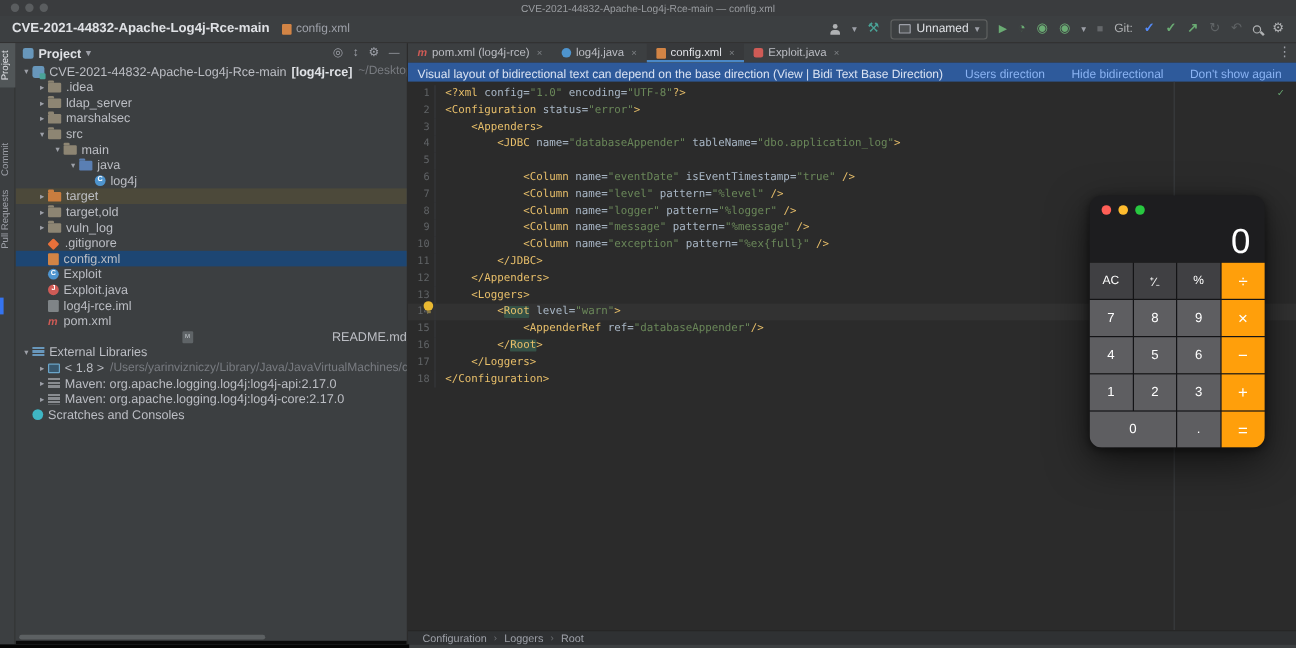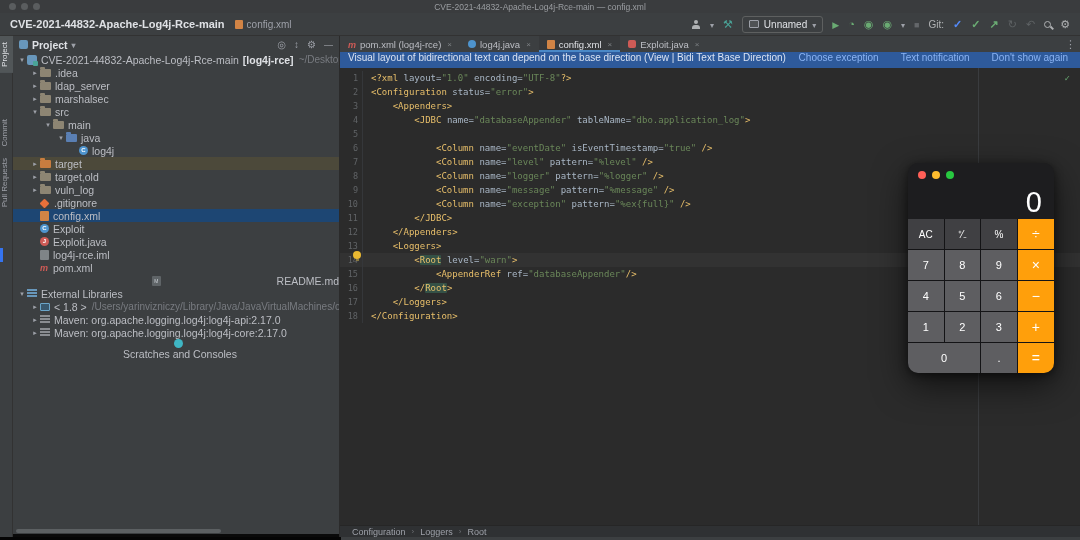--- a/index.html
+++ b/index.html
@@ -102,21 +102,21 @@
   .tab { display:flex; align-items:center; gap:4px; padding:0 8px; font-size:9.5px; color:#bcbec4; position:relative; }
   .tab .close { color:#7d8084; font-size:8px; margin-left:2px; }
   .tab.active { background:#37393b; color:#dfe1e5; }
   .tab.active::after { content:""; position:absolute; left:0; right:0; bottom:0; height:2px; background:#4a88c7; }
   .tab-maven::before { content:"m"; color:#cf5b56; font-size:9px; font-weight:bold; font-style:italic; }
   .tab-dot-blue { width:8px; height:8px; border-radius:50%; background:#4e94ce; }
   .tab-xml-ic { width:8px; height:9px; background:#d28445; border-radius:1px; }
   .tab-dot-red { width:8px; height:8px; border-radius:2px; background:#cf5b56; }
   .tab-overflow { margin-left:auto; display:flex; align-items:center; padding-right:4px; }
 
-  .banner { height:16px; background:#2e5a9b; display:flex; align-items:flex-start; padding:0 8px;
+  .banner { height:16px; background:#2e5a9b; display:flex; align-items:flex-end; padding:0 8px;
     font-size:10px; color:#d9e2f2; flex:none; }
   .banner-links { margin-left:auto; display:flex; gap:22px; padding-right:4px; }
   .banner-link { color:#8ab3f3; }
 
   .code-area { flex:1; position:relative; padding-top:3px; overflow:hidden;
     font-family:"DejaVu Sans Mono", monospace; font-size:9px; }
   .margin-guide { position:absolute; top:0; bottom:0; left:638px; width:1px; background:#3a3c3f; }
   .inspect-ok { position:absolute; top:5px; right:10px; color:#6aab73; font-size:9px; font-weight:bold; }
   .code-line { height:14px; display:flex; align-items:center; white-space:pre; position:relative; }
   .code-line.caret { background:#323232; }
@@ -331,21 +331,21 @@
           <div class="tree-row" style="padding-left: 17px;">
             <span class="chev">▸</span>
             <span class="icn ic-mvnlib"></span>
             <span class="t-label">Maven: org.apache.logging.log4j:log4j-api:2.17.0</span>
           </div>
           <div class="tree-row" style="padding-left: 17px; align-items: center;">
             <span class="chev">▸</span>
             <span class="icn ic-mvnlib"></span>
             <span class="t-label">Maven: org.apache.logging.log4j:log4j-core:2.17.0</span>
           </div>
-          <div class="tree-row" style="padding-left: 4px; flex-direction: column;">
+          <div class="tree-row" style="padding-left: 4px;">
             <span class="chev"></span>
             <span class="icn ic-scratch"></span>
             <span class="t-label">Scratches and Consoles</span>
           </div>
         </div>
       <div class="pp-hscroll"></div>
       <div class="pp-bottom-strip"></div>
     </div>
 
     <div class="editor-col">
@@ -371,30 +371,30 @@
           <span class="close">×</span>
         </span>
         <span class="tab-overflow">
             <span class="tb-ic gl-dots"></span>
           </span>
       </div>
 
       <div class="banner">
         <span>Visual layout of bidirectional text can depend on the base direction (View | Bidi Text Base Direction)</span>
         <span class="banner-links">
-          <span class="banner-link">Choose exception</span>
-          <span class="banner-link">Text notification</span>
+          <span class="banner-link">Users direction</span>
+          <span class="banner-link">Hide bidirectional</span>
           <span class="banner-link">Don't show again</span>
         </span>
       </div>
 
       <div class="code-area" id="code">
         <div class="margin-guide"></div>
         <div class="inspect-ok">✓</div>
-      <div class="code-line"><span class="lnum">1</span><span class="gut-sep"></span><span class="ctext"><span class="tk-g">&lt;?xml </span><span class="tk-a">layout</span><span class="tk-p">=</span><span class="tk-v">"1.0"</span><span class="tk-a"> encoding</span><span class="tk-p">=</span><span class="tk-v">"UTF-8"</span><span class="tk-g">?&gt;</span></span></div>
+      <div class="code-line"><span class="lnum">1</span><span class="gut-sep"></span><span class="ctext"><span class="tk-g">&lt;?xml </span><span class="tk-a">config</span><span class="tk-p">=</span><span class="tk-v">"1.0"</span><span class="tk-a"> encoding</span><span class="tk-p">=</span><span class="tk-v">"UTF-8"</span><span class="tk-g">?&gt;</span></span></div>
           <div class="code-line"><span class="lnum">2</span><span class="gut-sep"></span><span class="ctext"><span class="tk-g">&lt;Configuration </span><span class="tk-a">status</span><span class="tk-p">=</span><span class="tk-v">"error"</span><span class="tk-g">&gt;</span></span></div>
           <div class="code-line"><span class="lnum">3</span><span class="gut-sep"></span><span class="ctext"><span class="tk-w">    </span><span class="tk-g">&lt;Appenders&gt;</span></span></div>
           <div class="code-line"><span class="lnum">4</span><span class="gut-sep"></span><span class="ctext"><span class="tk-w">        </span><span class="tk-g">&lt;JDBC </span><span class="tk-a">name</span><span class="tk-p">=</span><span class="tk-v">"databaseAppender"</span><span class="tk-a"> tableName</span><span class="tk-p">=</span><span class="tk-v">"dbo.application_log"</span><span class="tk-g">&gt;</span></span></div>
           <div class="code-line"><span class="lnum">5</span><span class="gut-sep"></span></div>
           <div class="code-line"><span class="lnum">6</span><span class="gut-sep"></span><span class="ctext"><span class="tk-w">            </span><span class="tk-g">&lt;Column </span><span class="tk-a">name</span><span class="tk-p">=</span><span class="tk-v">"eventDate"</span><span class="tk-a"> isEventTimestamp</span><span class="tk-p">=</span><span class="tk-v">"true"</span><span class="tk-g"> /&gt;</span></span></div>
           <div class="code-line"><span class="lnum">7</span><span class="gut-sep"></span><span class="ctext"><span class="tk-w">            </span><span class="tk-g">&lt;Column </span><span class="tk-a">name</span><span class="tk-p">=</span><span class="tk-v">"level"</span><span class="tk-a"> pattern</span><span class="tk-p">=</span><span class="tk-v">"%level"</span><span class="tk-g"> /&gt;</span></span></div>
           <div class="code-line"><span class="lnum">8</span><span class="gut-sep"></span><span class="ctext"><span class="tk-w">            </span><span class="tk-g">&lt;Column </span><span class="tk-a">name</span><span class="tk-p">=</span><span class="tk-v">"logger"</span><span class="tk-a"> pattern</span><span class="tk-p">=</span><span class="tk-v">"%logger"</span><span class="tk-g"> /&gt;</span></span></div>
           <div class="code-line"><span class="lnum">9</span><span class="gut-sep"></span><span class="ctext"><span class="tk-w">            </span><span class="tk-g">&lt;Column </span><span class="tk-a">name</span><span class="tk-p">=</span><span class="tk-v">"message"</span><span class="tk-a"> pattern</span><span class="tk-p">=</span><span class="tk-v">"%message"</span><span class="tk-g"> /&gt;</span></span></div>
           <div class="code-line"><span class="lnum">10</span><span class="gut-sep"></span><span class="ctext"><span class="tk-w">            </span><span class="tk-g">&lt;Column </span><span class="tk-a">name</span><span class="tk-p">=</span><span class="tk-v">"exception"</span><span class="tk-a"> pattern</span><span class="tk-p">=</span><span class="tk-v">"%ex{full}"</span><span class="tk-g"> /&gt;</span></span></div>
           <div class="code-line"><span class="lnum">11</span><span class="gut-sep"></span><span class="ctext"><span class="tk-w">        </span><span class="tk-g">&lt;/JDBC&gt;</span></span></div>

